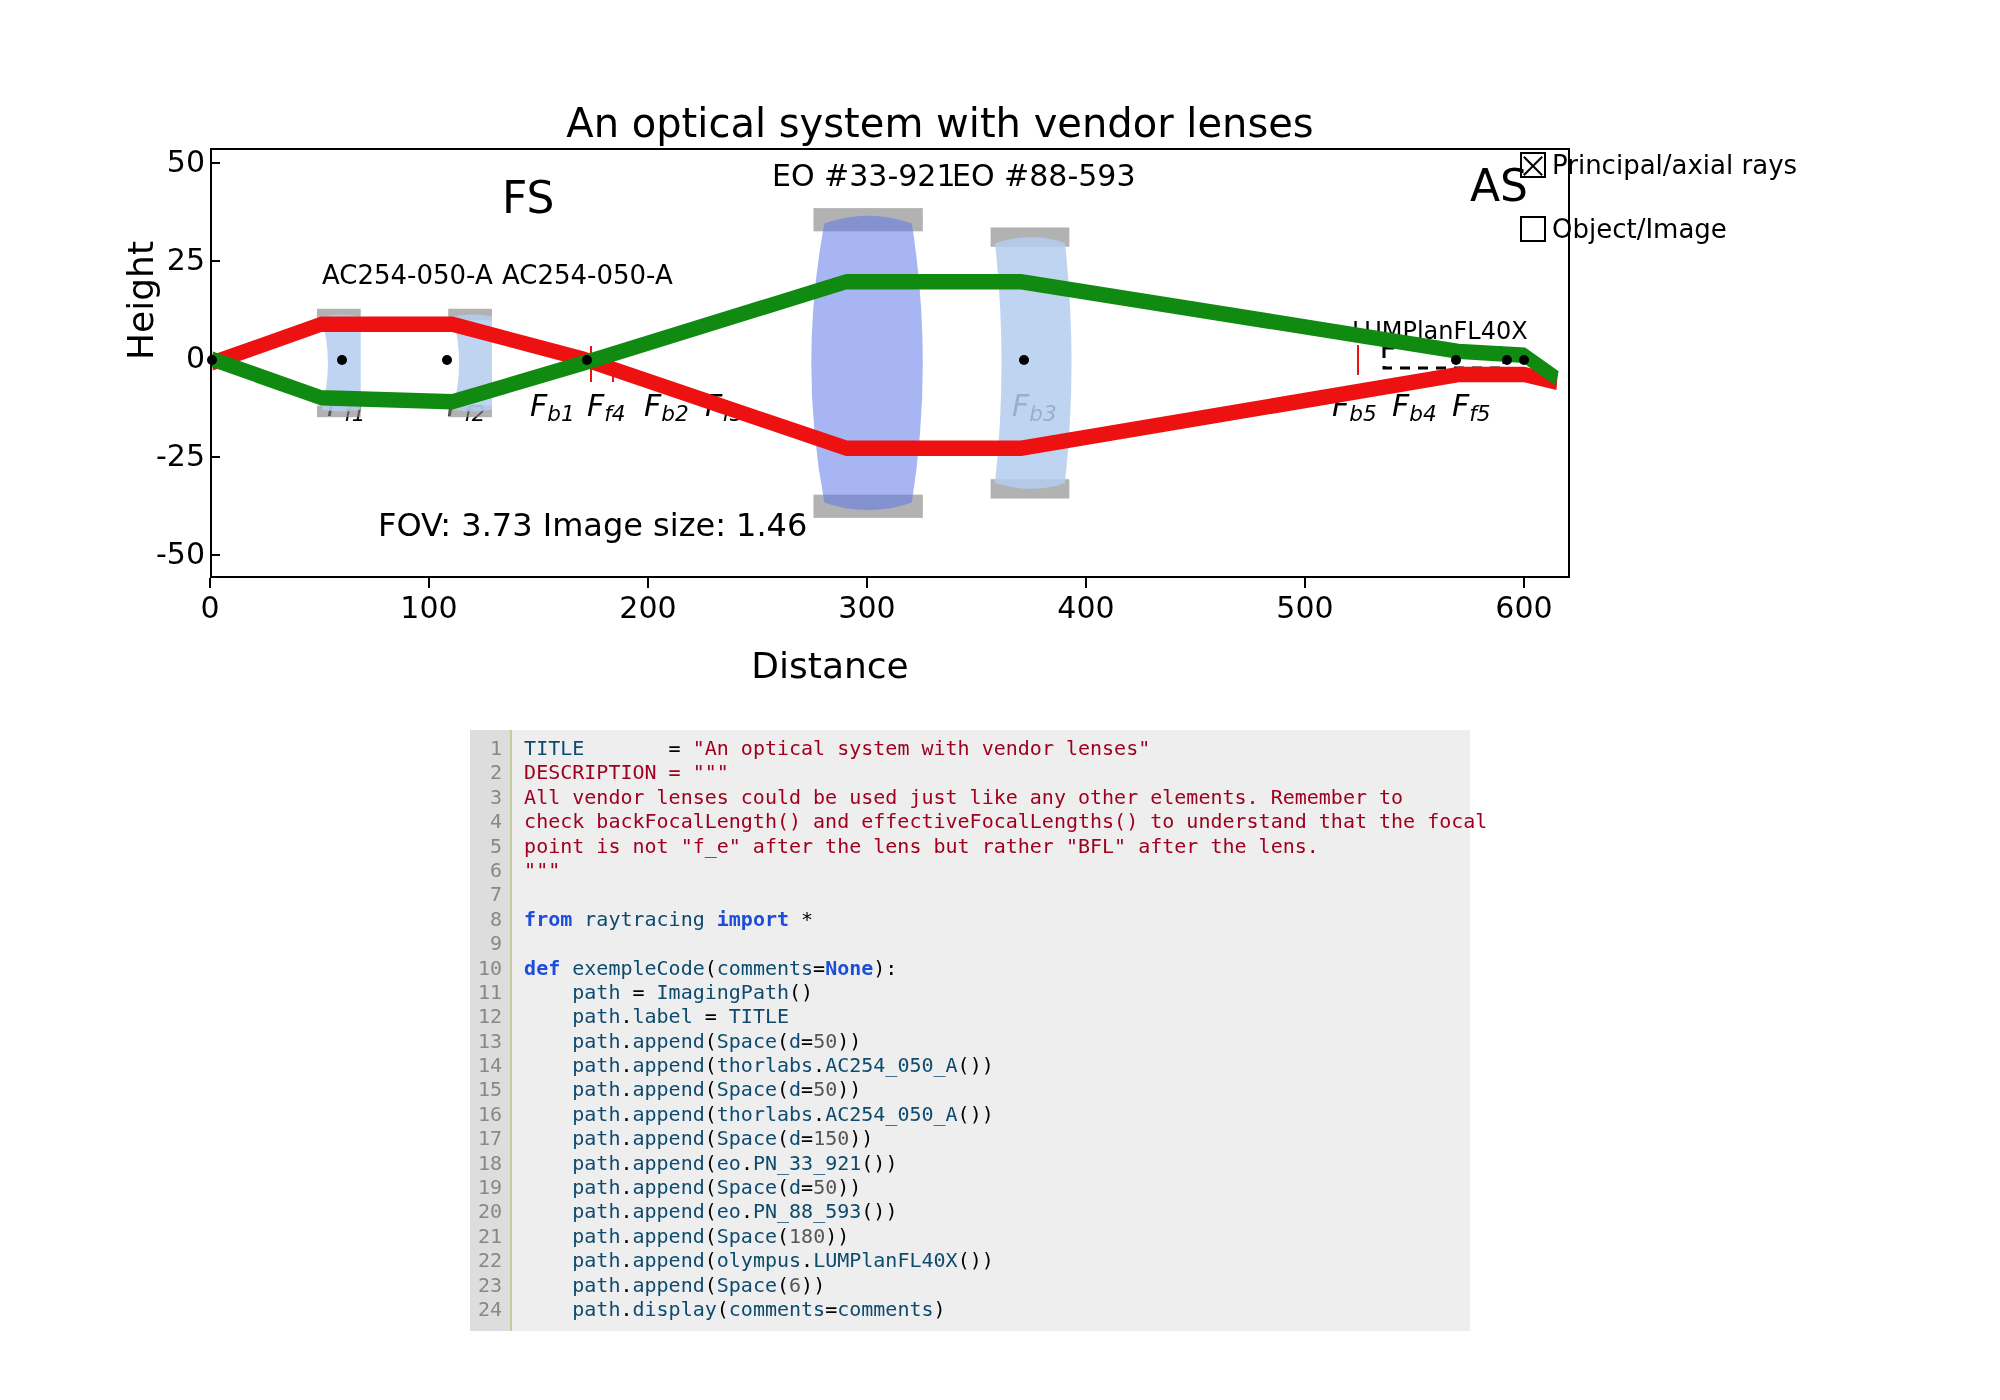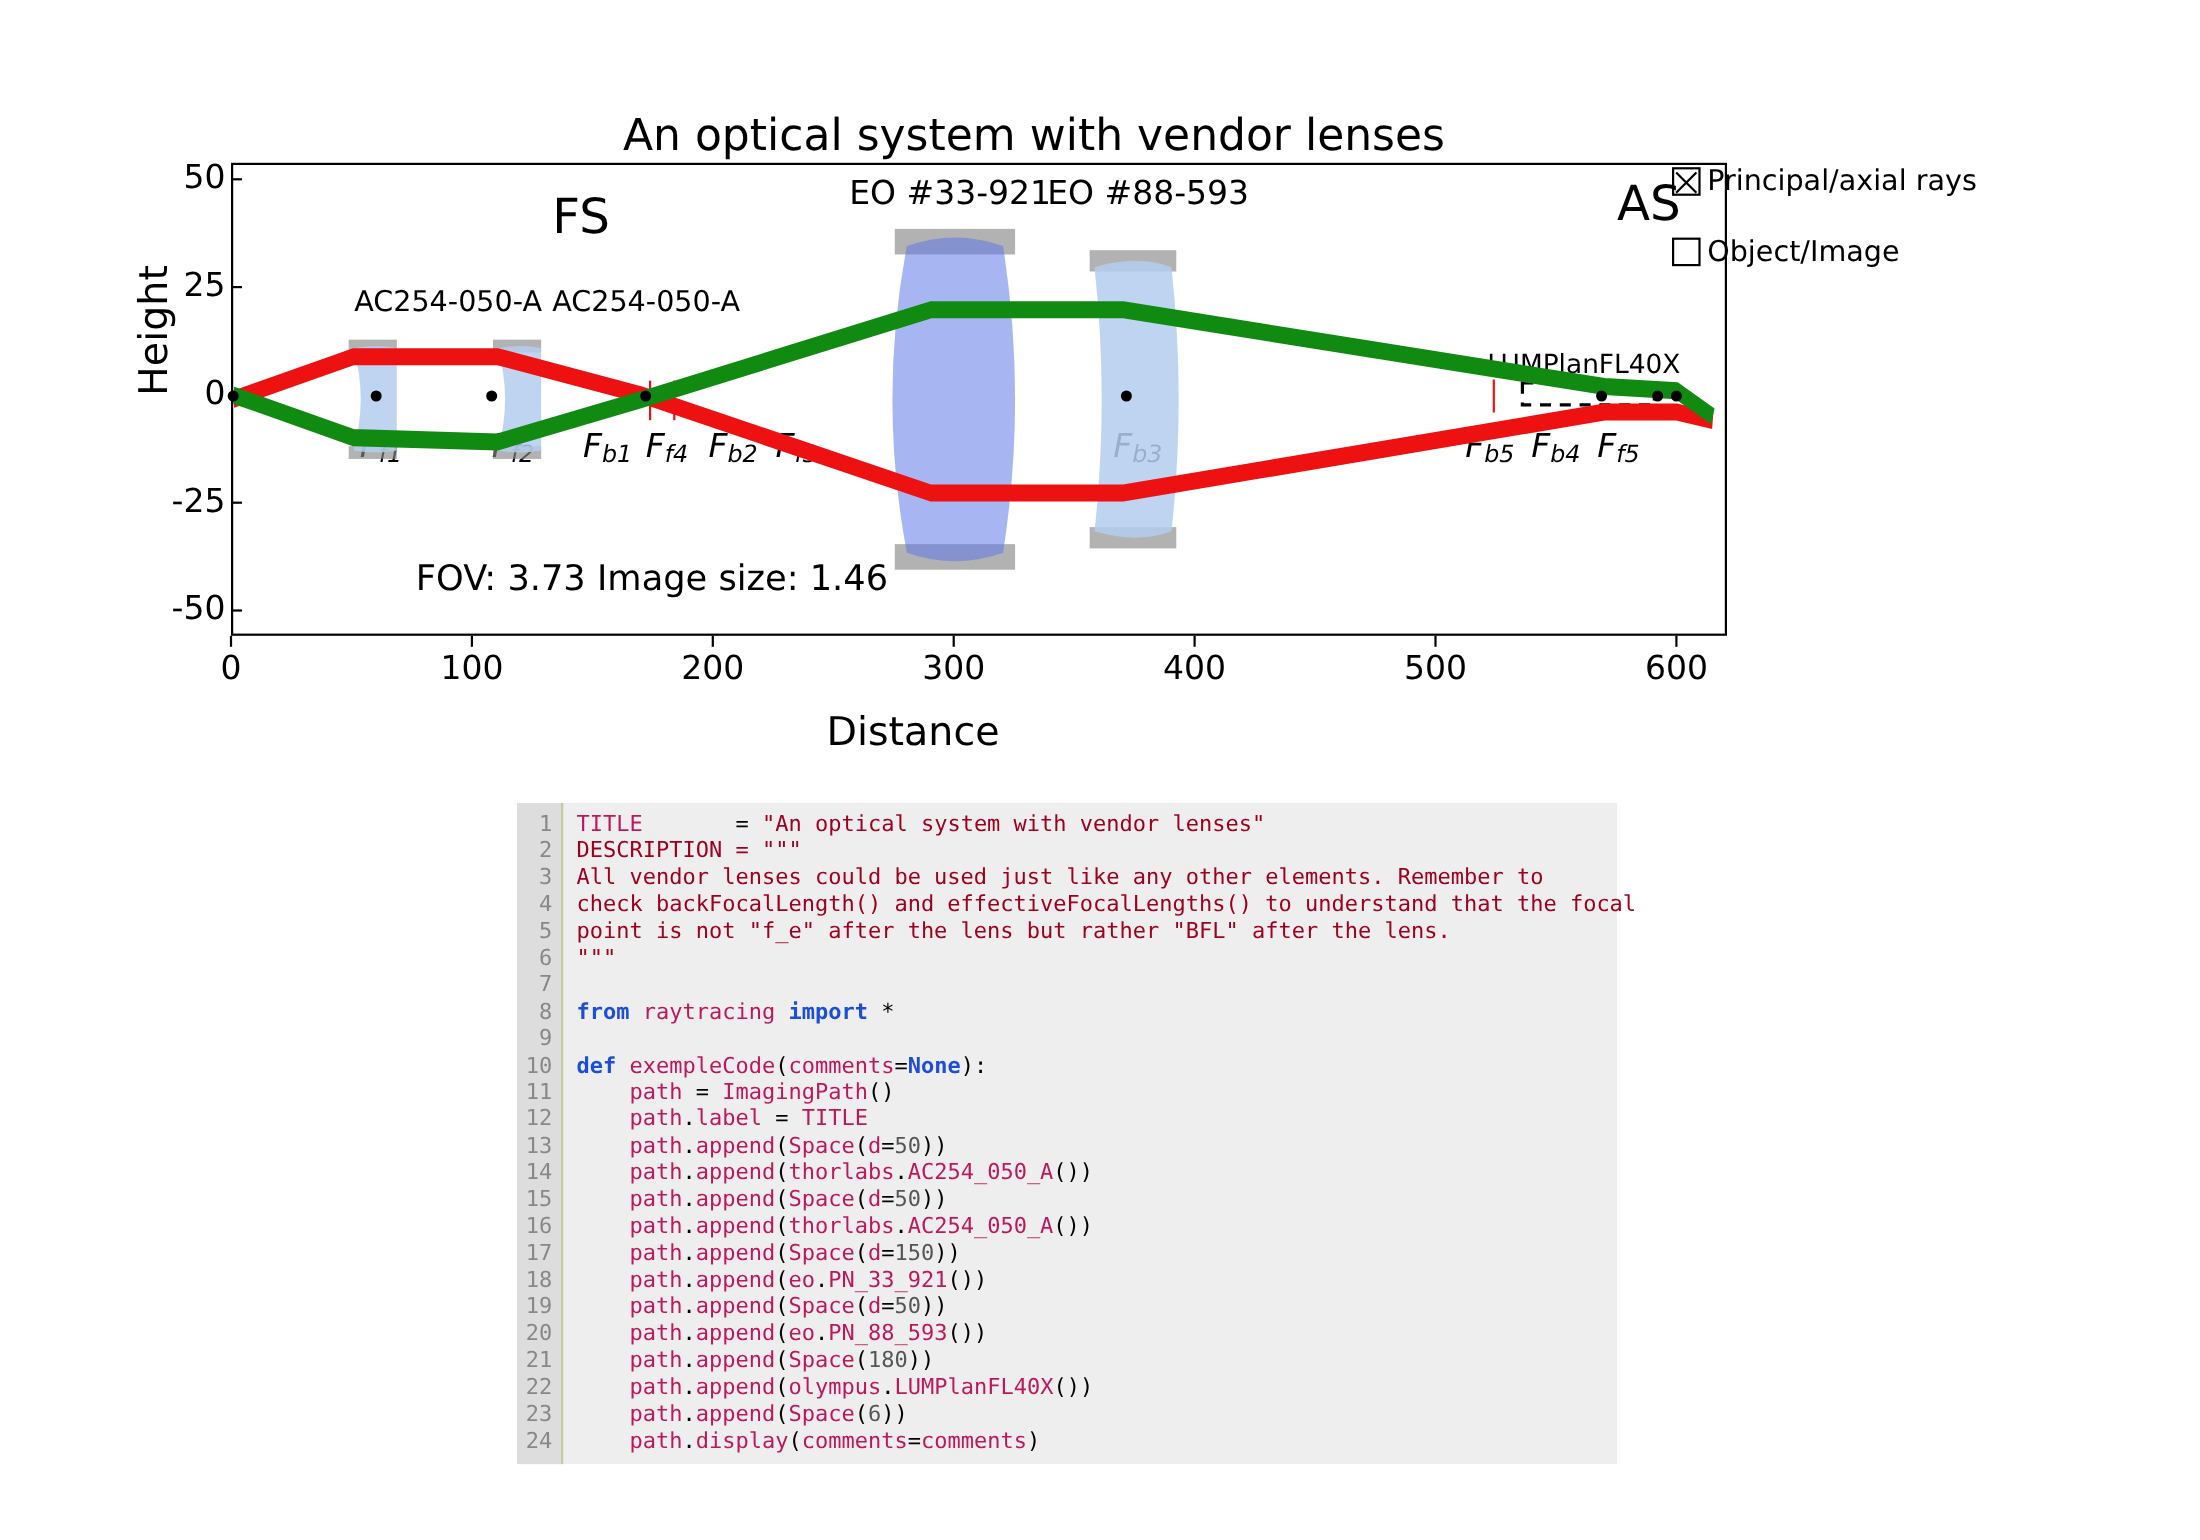--- a/index.html
+++ b/index.html
@@ -34,21 +34,21 @@
   .lens-body{fill:#5e7ae8;opacity:.55;}
   .lens-body.light{fill:#b3cdef;opacity:.85;}
   .lens-edge{fill:#888;opacity:.65;}
   .obj-black{stroke:#000;stroke-width:3;stroke-dasharray:10 8;fill:none;}
   
   .code-wrap{position:absolute;left:470px;top:730px;width:1000px;background:#eee;font-family:"DejaVu Sans Mono",Menlo,Consolas,monospace;font-size:20px;line-height:1.22;display:flex;}
   .gutter{background:#ddd;color:#888;text-align:right;padding:6px 8px 10px 8px;user-select:none;border-right:2px solid #c9c9a0;}
   .code{padding:6px 10px 10px 12px;white-space:pre;flex:1;}
   .c-kw{color:#1d4ed8;font-weight:bold;}
   .c-str{color:#a00020;}
-  .c-name{color:#be185d;}
+  .c-name{color:#0c4a6e;}
   .c-num{color:#555;}
 </style>
 </head>
 <body>
 <div class="page">
 
 <div class="chart-wrap">
   <div class="chart-title">An optical system with vendor lenses</div>
 
   <div class="axis-label-y">Height</div>

